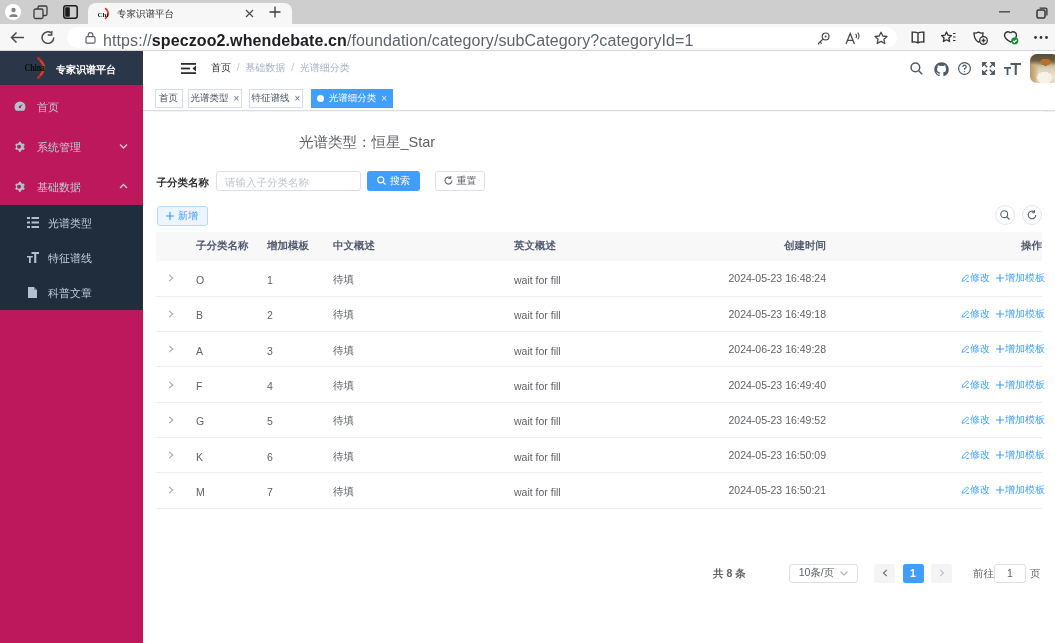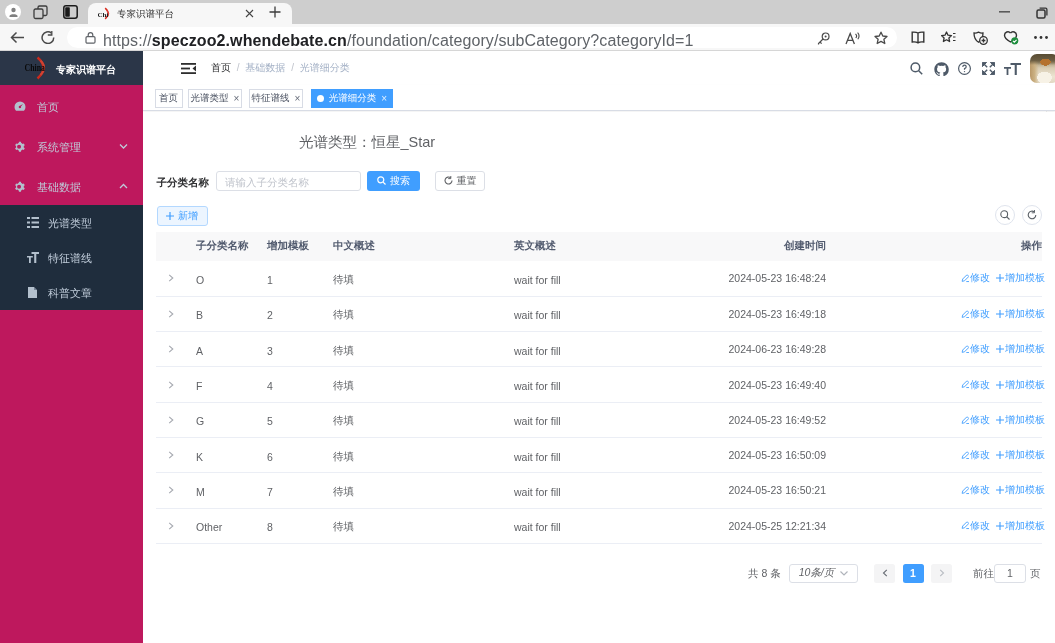--- a/index.html
+++ b/index.html
@@ -429,43 +429,25 @@
           <td>待填</td>
           <td>wait for fill</td>
           <td class="c">2024-05-23 16:50:21</td>
           <td class="c"><span class="oplink opl"><svg style="margin-right:1px;" width="8.5" height="8.5" viewBox="0 0 9 9" fill="none" stroke="#409eff" stroke-width="0.95">
                 <path d="M1.2 7.8 L1.8 5.3 L6 1.1 Q6.5 0.7 7 1.2 L7.8 2 Q8.3 2.5 7.9 3 L3.7 7.2 L1.2 7.8 Z"></path>
                 <path d="M5.6 8 L8.6 8"></path>
               </svg>修改<span style="width:6px;"></span><svg style="margin-right:1px;" width="8" height="8" viewBox="0 0 8 8" stroke="#409eff" stroke-width="1.1">
                 <path d="M4 0 L4 8 M0 4 L8 4"></path>
               </svg>增加模板</span></td>
         </tr>
-    <tr>
-          <td class="exp">
-            <svg style="margin:0 auto;" width="6" height="8" viewBox="0 0 6 8" fill="none" stroke="#a6a9b0" stroke-width="1.1">
-              <path d="M1.2 0.8 L4.8 4 L1.2 7.2"></path>
-            </svg>
-          </td>
-          <td>Other</td>
-          <td>8</td>
-          <td>待填</td>
-          <td>wait for fill</td>
-          <td class="c">2024-05-25 12:21:34</td>
-          <td class="c"><span class="oplink opl"><svg style="margin-right:1px;" width="8.5" height="8.5" viewBox="0 0 9 9" fill="none" stroke="#409eff" stroke-width="0.95">
-                <path d="M1.2 7.8 L1.8 5.3 L6 1.1 Q6.5 0.7 7 1.2 L7.8 2 Q8.3 2.5 7.9 3 L3.7 7.2 L1.2 7.8 Z"></path>
-                <path d="M5.6 8 L8.6 8"></path>
-              </svg>修改<span style="width:6px;"></span><svg style="margin-right:1px;" width="8" height="8" viewBox="0 0 8 8" stroke="#409eff" stroke-width="1.1">
-                <path d="M4 0 L4 8 M0 4 L8 4"></path>
-              </svg>增加模板</span></td>
-        </tr>
   </tbody>
     </table>
 
-  <span class="pg" style="left:605px;top:455px;">共 8 条</span>
-  <div class="pg" style="left:646px;top:451.5px;width:69px;height:19.5px;border:1px solid #dcdfe6;border-radius:3px;background:#fff;display:flex;align-items:center;justify-content:center;font-style:italic;">10条/页<svg style="margin-left:6px;" width="8" height="5" viewBox="0 0 8 5" fill="none" stroke="#b0b4bb" stroke-width="1.2">
+  <span class="pg" style="left:570px;top:455px;font-weight:bold;">共 8 条</span>
+  <div class="pg" style="left:646px;top:451.5px;width:69px;height:19.5px;border:1px solid #dcdfe6;border-radius:3px;background:#fff;display:flex;align-items:center;justify-content:center;">10条/页<svg style="margin-left:6px;" width="8" height="5" viewBox="0 0 8 5" fill="none" stroke="#b0b4bb" stroke-width="1.2">
         <path d="M0.5 0.5 L4 4 L7.5 0.5"></path>
       </svg></div>
   <div class="pgbox" style="left:731px;width:21px;">
       <svg width="6" height="8" viewBox="0 0 6 8" fill="none" stroke="#666b73" stroke-width="1.1">
         <path d="M4.8 0.8 L1.5 4 L4.8 7.2"></path>
       </svg>
     </div>
   <div class="pgbox" style="left:759.5px;width:21px;background:#409eff;color:#fff;font-size:10.5px;font-weight:bold;">1</div>
   <div class="pgbox" style="left:788px;width:21px;">
       <svg width="6" height="8" viewBox="0 0 6 8" fill="none" stroke="#b8bcc3" stroke-width="1.1">

